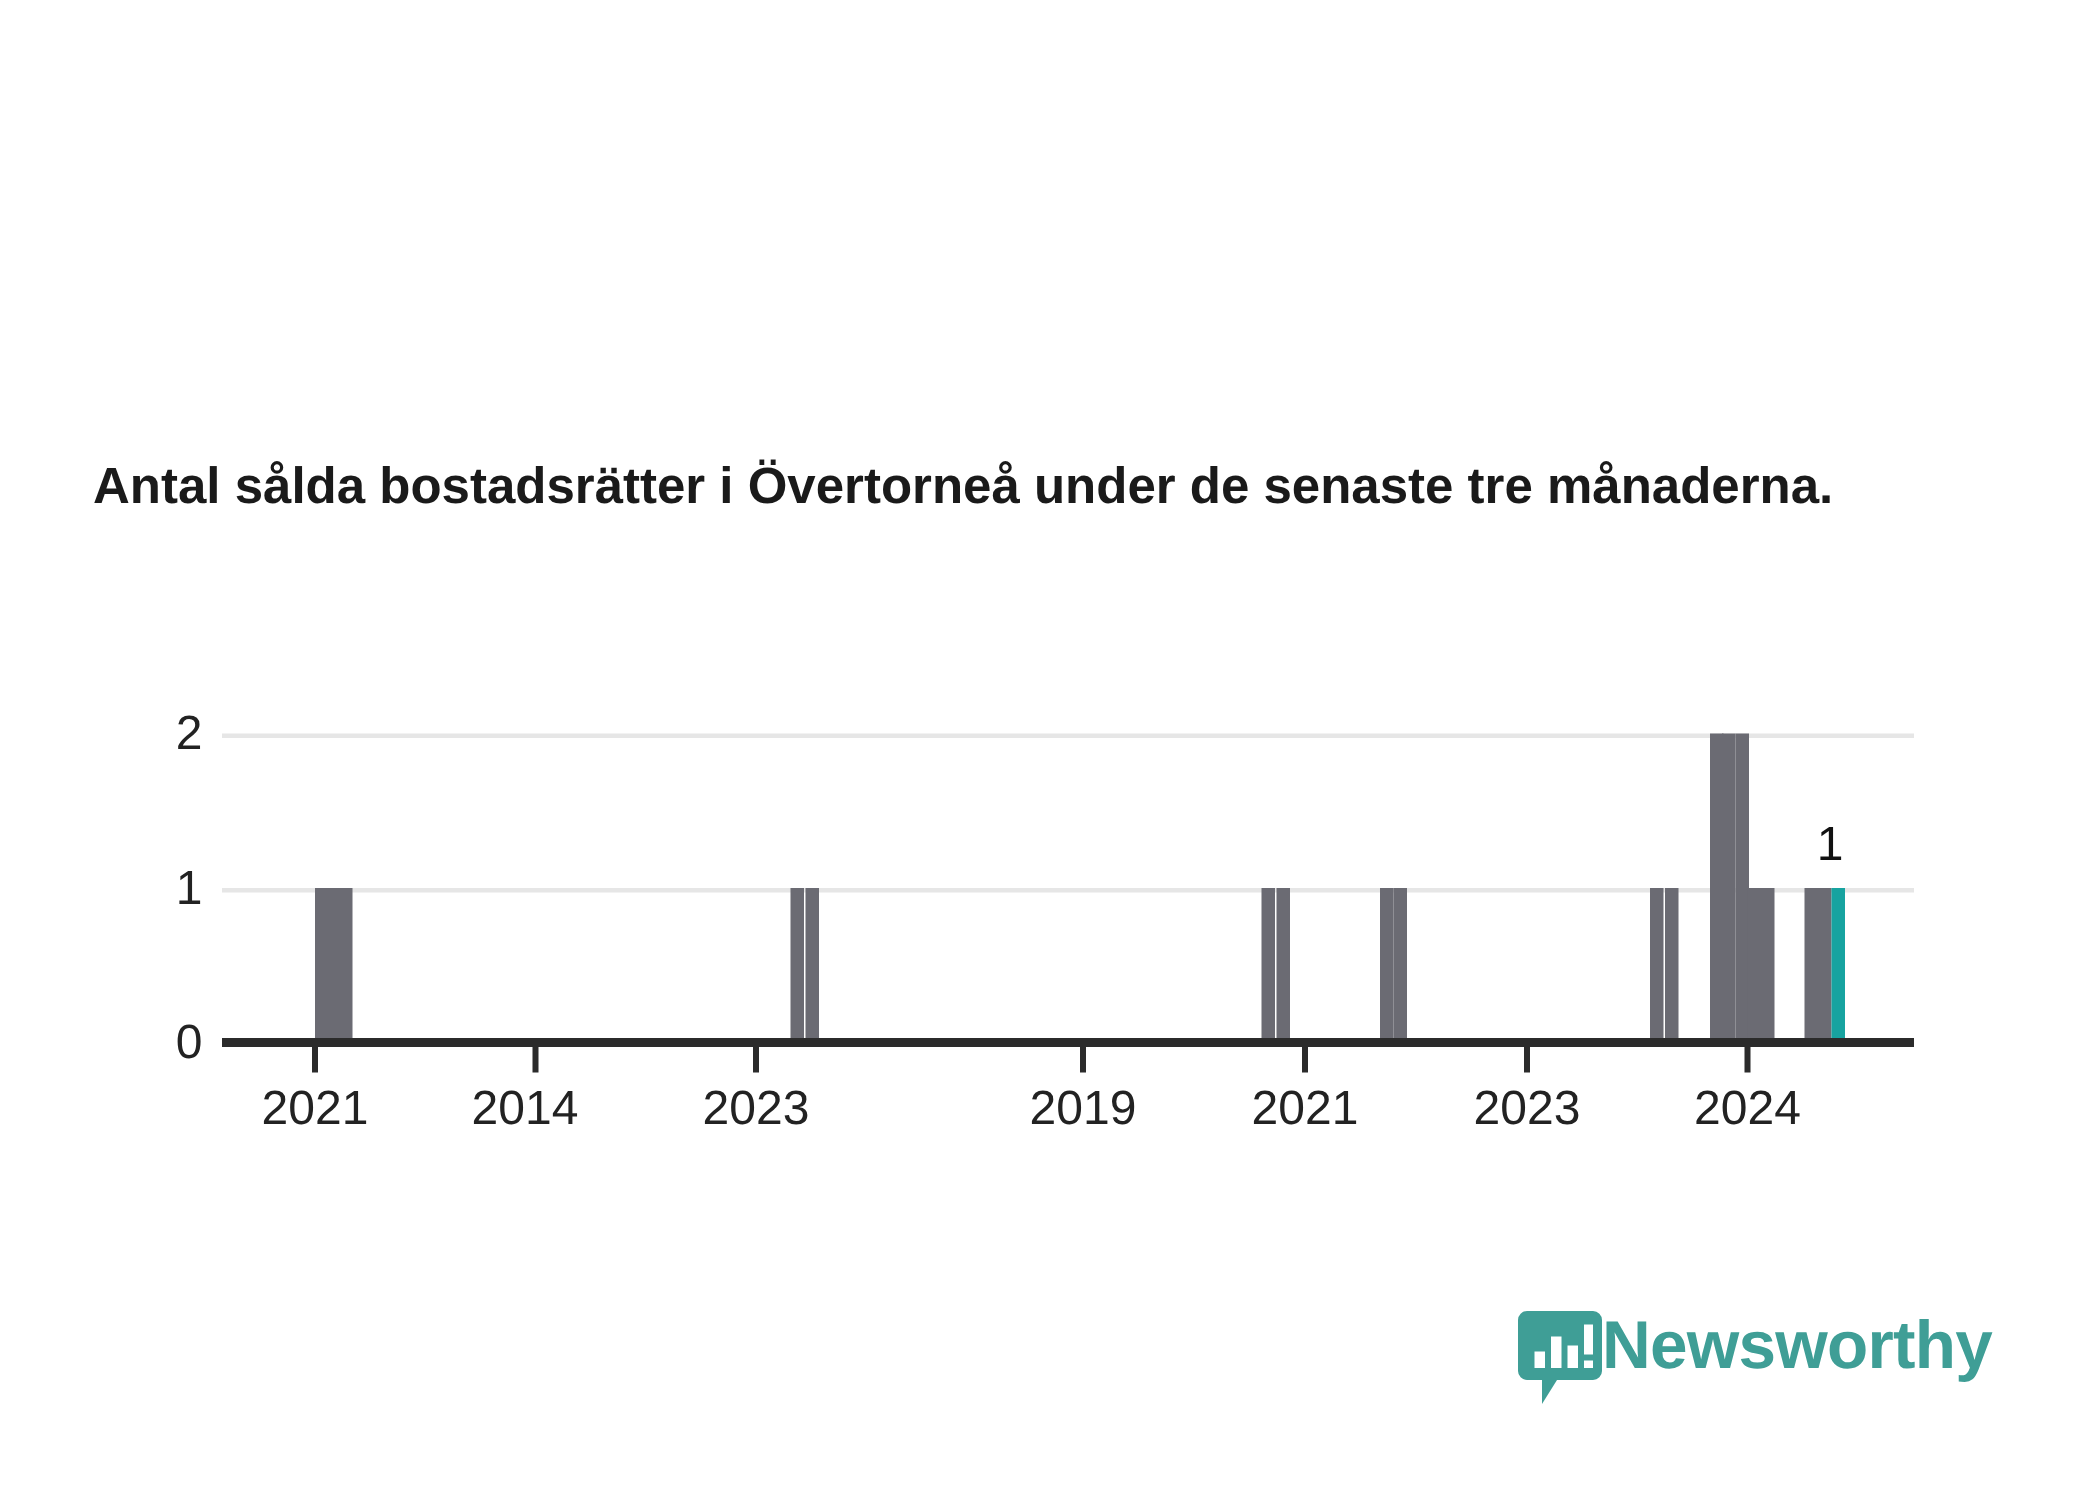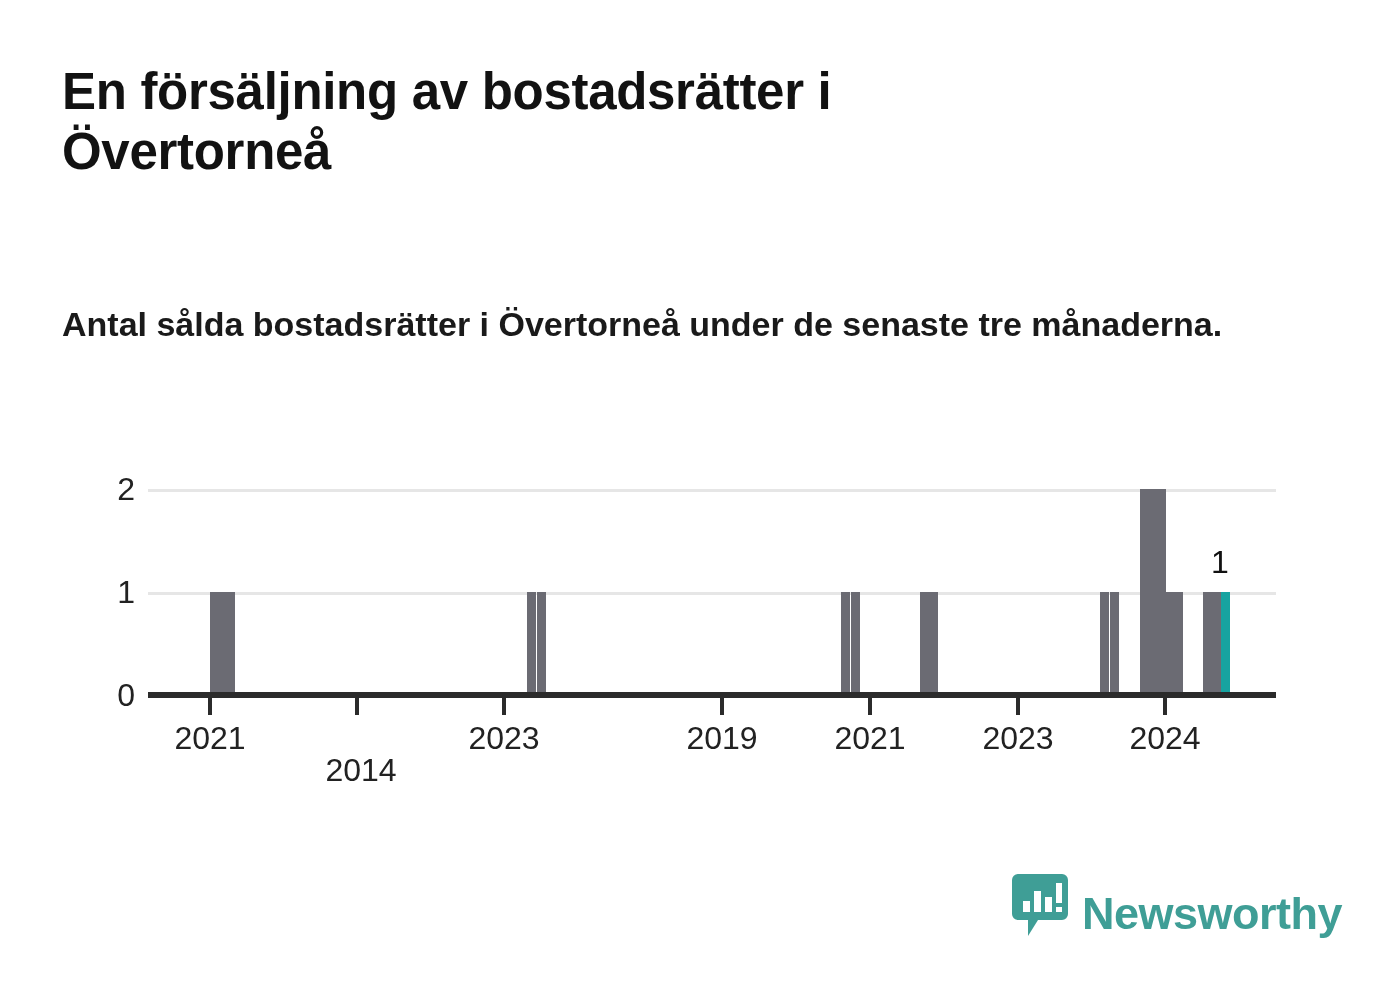--- a/index.html
+++ b/index.html
@@ -119,42 +119,40 @@
     transform: translateX(-50%);
     white-space: nowrap;
   }
 
   
   .logo {
     position: absolute;
     left: 1012px;
     top: 874px;
     display: flex;
-    align-items: flex-end;
-    gap: 14px;
+    align-items: flex-start;
   }
   .logo-mark {
     width: 56px;
     height: 62px;
     display: block;
   }
   .logo-text {
     font-size: 45px;
     font-weight: bold;
     color: #3f9e96;
     letter-spacing: -0.5px;
     line-height: 1;
   }
 </style>
 </head>
 <body>
 
 <div class="page">
 
-  <div class="headline">En försäljning av bostadsrätter i Övertorneå</div>
 
   <div class="subtitle">Antal sålda bostadsrätter i Övertorneå under de senaste tre månaderna.</div>
 
   <div class="chart">
 
     <div class="ylabels">
         <div class="ytick-label" style="top: 206px;">0</div>
         <div class="ytick-label" style="top: 103px;">1</div>
         <div class="ytick-label" style="top: 0px;">2</div>
       </div>
@@ -181,21 +179,21 @@
         <div class="bar" style="left: 1055px; height: 103px;"></div>
         <div class="bar" style="left: 1064px; height: 103px;"></div>
         <div class="bar highlight" style="left: 1073px; height: 103px;"></div>
       </div>
 
     <div class="axis-baseline"></div>
 
   <div class="xtick" style="left: 208px;"></div>
       <div class="xtick-label" style="left: 210px;">2021</div>
       <div class="xtick" style="left: 355px;"></div>
-      <div class="xtick-label" style="left: 361px; margin-top: 32px;">2014</div>
+      <div class="xtick-label" style="left: 350px;">2014</div>
       <div class="xtick" style="left: 502px;"></div>
       <div class="xtick-label" style="left: 504px;">2023</div>
       <div class="xtick" style="left: 720px;"></div>
       <div class="xtick-label" style="left: 722px;">2019</div>
       <div class="xtick" style="left: 868px;"></div>
       <div class="xtick-label" style="left: 870px;">2021</div>
       <div class="xtick" style="left: 1016px;"></div>
       <div class="xtick-label" style="left: 1018px;">2023</div>
       <div class="xtick" style="left: 1163px;"></div>
       <div class="xtick-label" style="left: 1165px;">2024</div>

